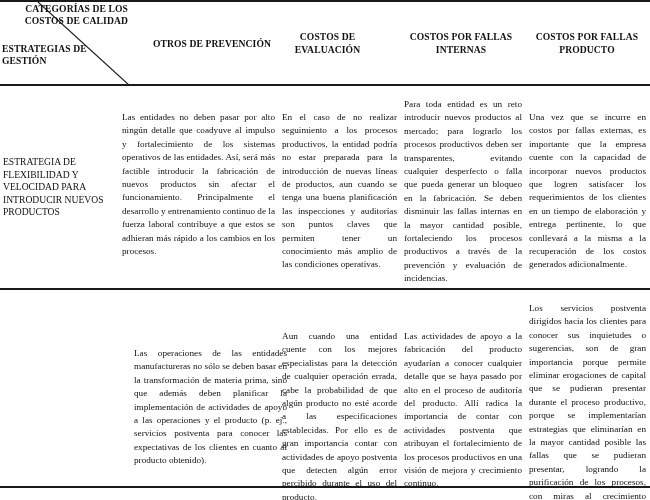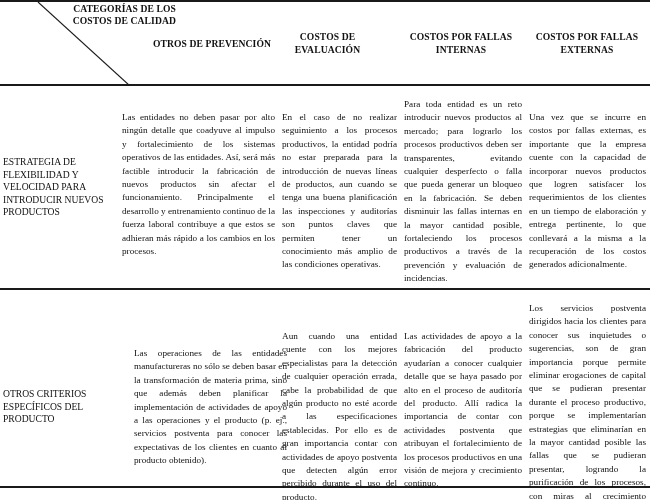--- a/index.html
+++ b/index.html
@@ -30,21 +30,20 @@
     border-bottom: 2px solid #1a1a1a;
     box-sizing: border-box;
   }
 
   .corner-cell {
     position: absolute;
     left: 0;
     top: 0;
     width: 131px;
     height: 84px;
-    padding-left: 48px;
   }
   .corner-diagonal {
     position: absolute;
     left: 0; top: 0;
     width: 131px;
     height: 84px;
     pointer-events: none;
   }
   .corner-top-label {
     position: absolute;
@@ -123,45 +122,45 @@
 
 <div class="table-wrap">
 
   <div class="header-row">
 
     <div class="corner-cell">
       <svg class="corner-diagonal" viewBox="0 0 131 84" preserveAspectRatio="none">
         <line x1="38" y1="0" x2="130" y2="84" stroke="#1a1a1a" stroke-width="1.1"></line>
       </svg>
       <div class="corner-top-label">CATEGORÍAS DE LOS COSTOS DE CALIDAD</div>
+      <div class="corner-bottom-label">ESTRATEGIAS DE GESTIÓN</div>
     </div>
 
     <div class="col-head ch-1">
       <div class="ch-inner">OTROS DE PREVENCIÓN</div>
     </div>
     <div class="col-head ch-2">
       <div class="ch-inner">COSTOS DE EVALUACIÓN</div>
     </div>
     <div class="col-head ch-3">
       <div class="ch-inner">COSTOS POR FALLAS INTERNAS</div>
     </div>
     <div class="col-head ch-4">
-      <div class="ch-inner">COSTOS POR FALLAS EXTERNAS</div>
+      <div class="ch-inner">COSTOS POR FALLAS PRODUCTO</div>
     </div>
   </div>
 
   <div class="body-row row-1">
     <div class="cell rowlabel c-0" style="top:58px;">ESTRATEGIA DE FLEXIBILIDAD Y VELOCIDAD PARA INTRODUCIR NUEVOS PRODUCTOS</div>
     <div class="cell c-1" style="top:13px;">Las entidades no deben pasar por alto ningún detalle que coadyuve al impulso y fortalecimiento de los sistemas operativos de las entidades. Así, será más factible introducir la fabricación de nuevos productos sin afectar el funcionamiento. Principalmente el desarrollo y entrenamiento continuo de la fuerza laboral contribuye a que estos se adhieran más rápido a los cambios en los procesos.</div>
     <div class="cell c-2" style="top:13px;">En el caso de no realizar seguimiento a los procesos productivos, la entidad podría no estar preparada para la introducción de nuevas líneas de productos, aun cuando se tenga una buena planificación las inspecciones y auditorías son puntos claves que permiten tener un conocimiento más amplio de las condiciones operativas.</div>
     <div class="cell c-3" style="top:0px;">Para toda entidad es un reto introducir nuevos productos al mercado; para lograrlo los procesos productivos deben ser transparentes, evitando cualquier desperfecto o falla que pueda generar un bloqueo en la fabricación. Se deben disminuir las fallas internas en la mayor cantidad posible, fortaleciendo los procesos productivos a través de la prevención y evaluación de incidencias.</div>
     <div class="cell c-4" style="top:13px;">Una vez que se incurre en costos por fallas externas, es importante que la empresa cuente con la capacidad de incorporar nuevos productos que logren satisfacer los requerimientos de los clientes en un tiempo de elaboración y entrega pertinente, lo que conllevará a la misma a la recuperación de los costos generados adicionalmente.</div>
   </div>
 
   <div class="body-row row-2">
-    <div class="cell rowlabel c-0" style="top:86px;">OTROS CRITERIOS ESPECÍFICOS DEL PRODUCTO</div>
     <div class="cell c-1" style="top:45px;margin-left:12px;">Las operaciones de las entidades manufactureras no sólo se deben basar en la transformación de materia prima, sino que además deben planificar la implementación de actividades de apoyo a las operaciones y el producto (p. ej., servicios postventa para conocer las expectativas de los clientes en cuanto al producto obtenido).</div>
     <div class="cell c-2" style="top:28px;">Aun cuando una entidad cuente con los mejores especialistas para la detección de cualquier operación errada, cabe la probabilidad de que algún producto no esté acorde a las especificaciones establecidas. Por ello es de gran importancia contar con actividades de apoyo postventa que detecten algún error percibido durante el uso del producto.</div>
     <div class="cell c-3" style="top:28px;">Las actividades de apoyo a la fabricación del producto ayudarían a conocer cualquier detalle que se haya pasado por alto en el proceso de auditoría del producto. Allí radica la importancia de contar con actividades postventa que atribuyan el fortalecimiento de los procesos productivos en una visión de mejora y crecimiento continuo.</div>
     <div class="cell c-4" style="top:0px;">Los servicios postventa dirigidos hacia los clientes para conocer sus inquietudes o sugerencias, son de gran importancia porque permite eliminar erogaciones de capital que se pudieran presentar durante el proceso productivo, porque se implementarían estrategias que eliminarían en la mayor cantidad posible las fallas que se pudieran presentar, logrando la purificación de los procesos, con miras al crecimiento productivo</div>
   </div>
 
 </div>
 
 </body></html>

